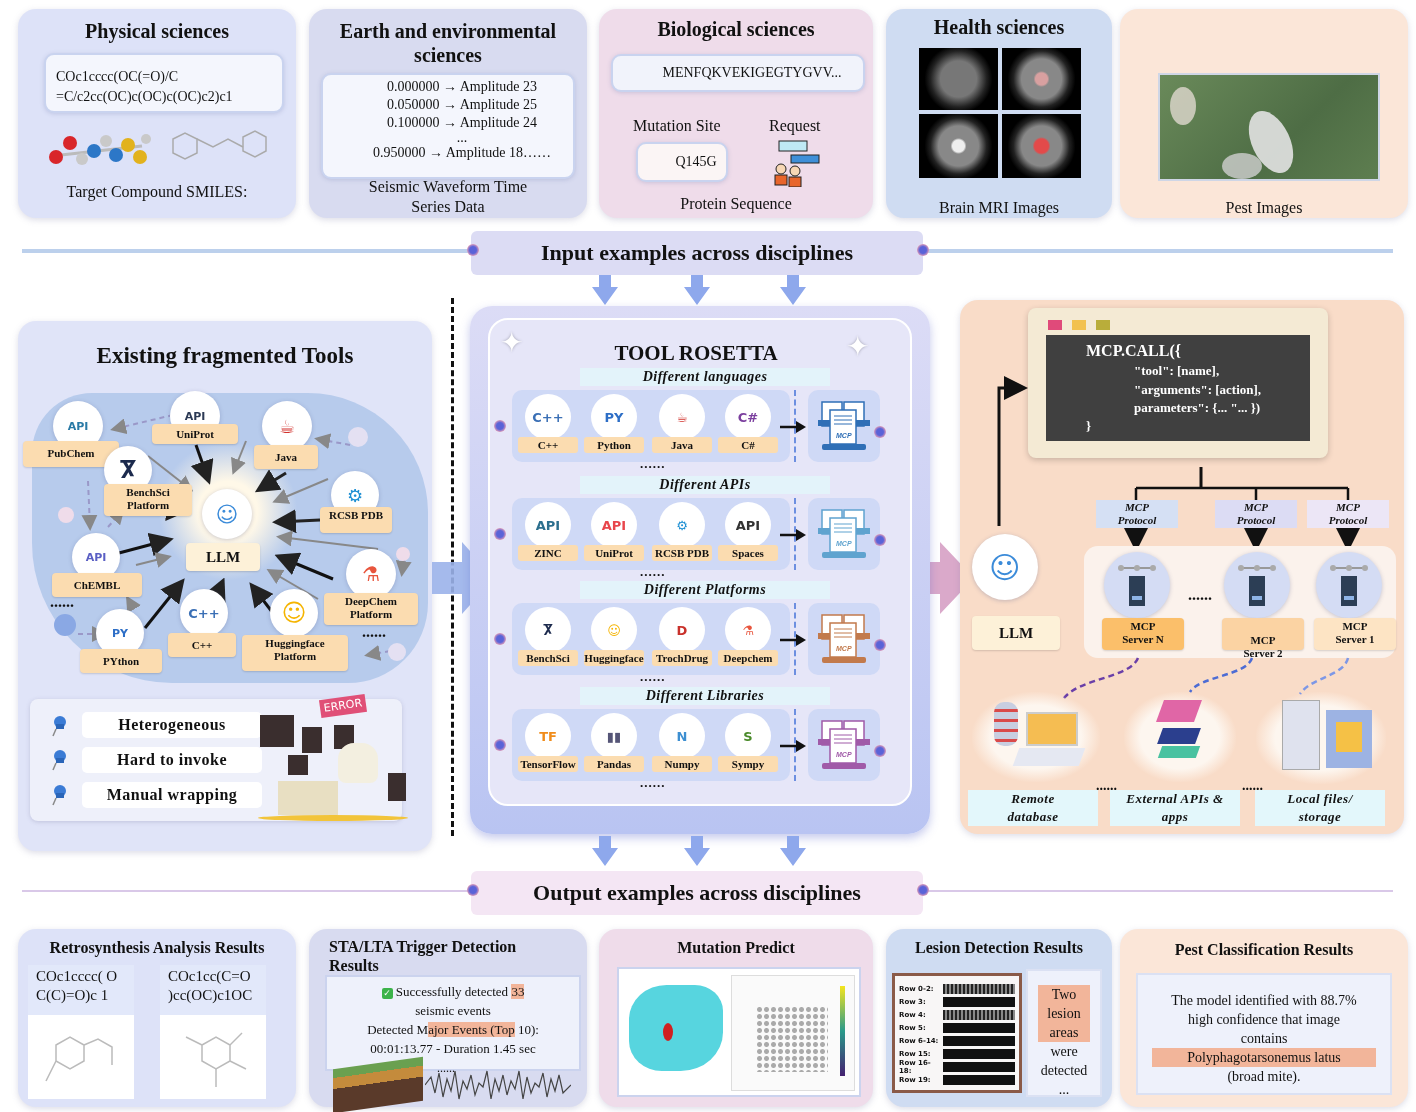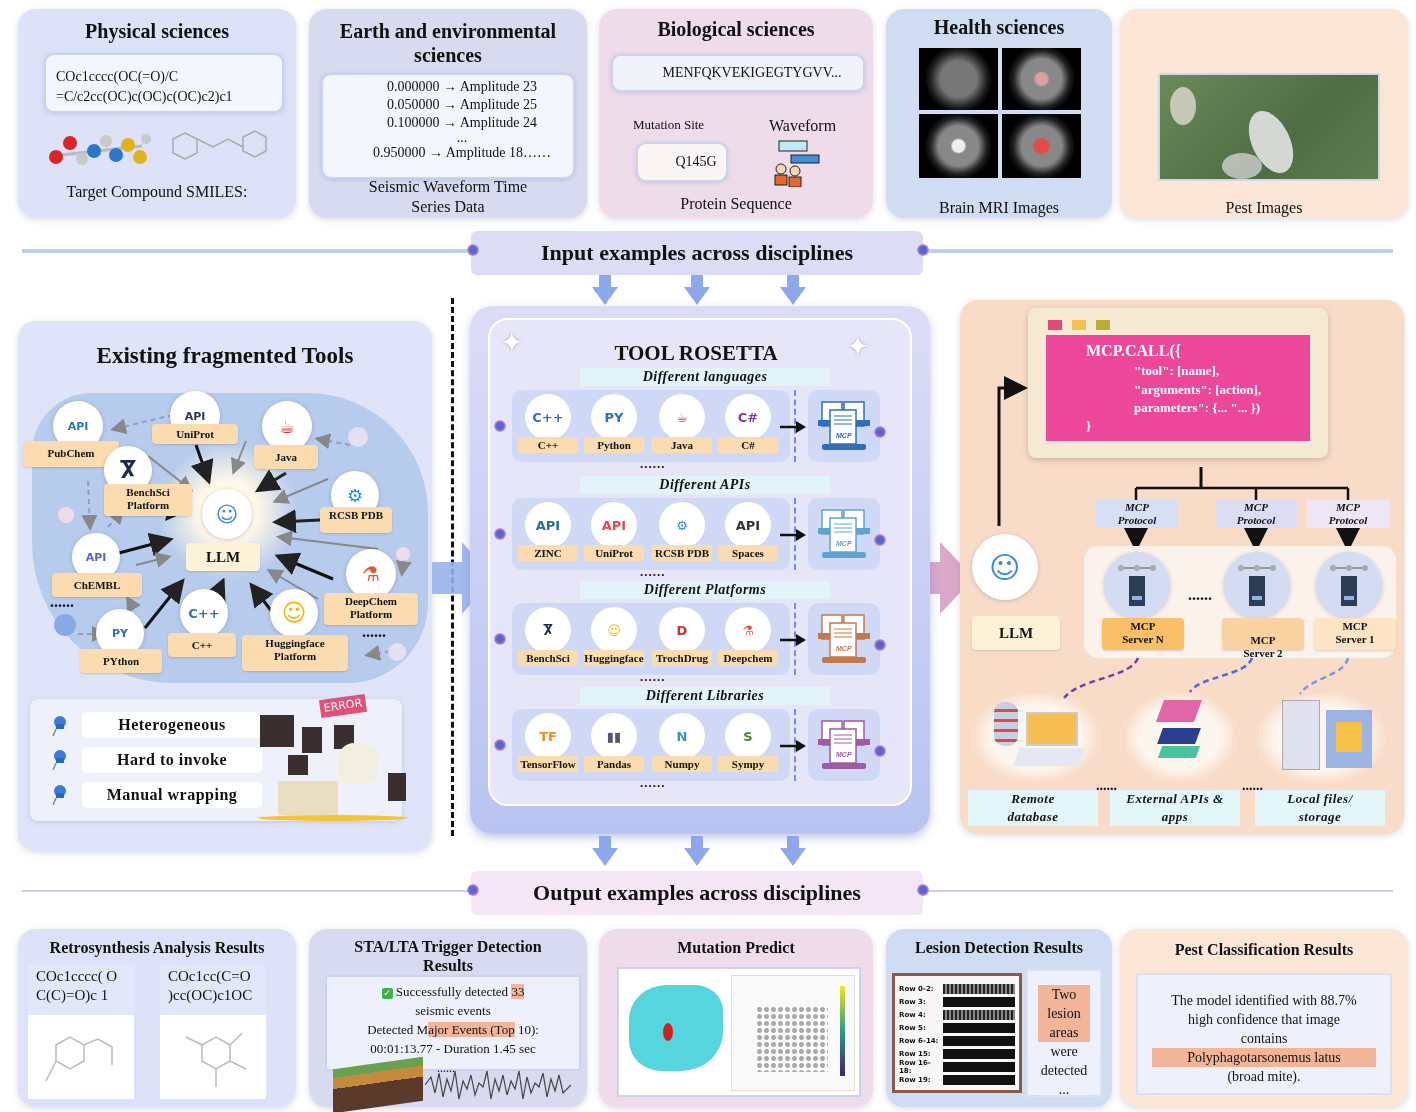--- a/index.html
+++ b/index.html
@@ -62,22 +62,22 @@
     <div>0.100000 → Amplitude 24</div>
     <div style="line-height:12px">...</div>
     <div>0.950000 → Amplitude 18……</div>
   </div>
   <div class="caption abs" style="left:40px;top:168px;width:198px;line-height:20px;">Seismic Waveform Time Series Data</div>
 </div>
 
 <div class="card" style="left:599px;top:9px;width:274px;height:209px;background:#efdcea;">
   <div class="card-title abs" style="left:0;top:8px;width:274px;">Biological sciences</div>
   <div class="inner-box abs" style="left:12px;top:45px;width:254px;height:38px;font-size:14px;text-align:center;line-height:34px;">MENFQKVEKIGEGTYGVV...</div>
-  <div class="abs" style="left:34px;top:108px;font-size:13px;">Mutation Site</div>
-  <div class="abs" style="left:170px;top:108px;font-size:16px;">Waveform</div>
+  <div class="abs" style="left:34px;top:108px;font-size:16px;">Mutation Site</div>
+  <div class="abs" style="left:170px;top:108px;font-size:16px;">Request</div>
   <div class="inner-box abs" style="left:37px;top:133px;width:92px;height:40px;background:#fbf5f5;font-size:14px;text-align:center;line-height:36px;">Q145G</div>
   <svg class="abs" style="left:170px;top:130px" width="60" height="48">
     <rect x="10" y="2" width="28" height="10" fill="#bfe9f5" stroke="#222"></rect>
       <rect x="22" y="16" width="28" height="8" fill="#3f8fd8" stroke="#222"></rect>
     <circle cx="12" cy="30" r="5" fill="#f7d7b5" stroke="#222"></circle>
       <rect x="6" y="36" width="12" height="10" fill="#e8652b" stroke="#222"></rect>
     <circle cx="26" cy="32" r="5" fill="#f7d7b5" stroke="#222"></circle>
       <rect x="20" y="38" width="12" height="10" fill="#e8652b" stroke="#222"></rect>
   </svg>
   <div class="caption abs" style="left:0;top:186px;width:274px;">Protein Sequence</div>
@@ -406,21 +406,21 @@
     </div>
     <div class="dot" style="left: 4px; top: 371px;"></div>
     <div class="dot" style="left: 384px; top: 377px;"></div>
   </div>
 
 <div class="card" style="left:960px;top:300px;width:444px;height:534px;background:#f9dcc8;">
   <div class="abs" style="left:68px;top:8px;width:300px;height:150px;background:#f4ead4;border-radius:8px;box-shadow:0 2px 6px rgba(0,0,0,0.2);">
     <div class="abs" style="left:20px;top:12px;width:14px;height:10px;background:#e04a7a;"></div>
     <div class="abs" style="left:44px;top:12px;width:14px;height:10px;background:#f2c14f;"></div>
     <div class="abs" style="left:68px;top:12px;width:14px;height:10px;background:#b9ad3a;"></div>
-    <div class="abs" style="left:18px;top:27px;width:264px;height:106px;background:#ec4899;color:#fff;font-weight:bold;padding:6px 0 0 40px;">
+    <div class="abs" style="left:18px;top:27px;width:264px;height:106px;background:#404040;color:#fff;font-weight:bold;padding:6px 0 0 40px;">
       <div style="font-size:16px;line-height:20px;">MCP.CALL({</div>
       <div style="font-size:13px;line-height:19px;padding-left:48px;">"tool": [name],</div>
       <div style="font-size:13px;line-height:19px;padding-left:48px;">"arguments":  [action],</div>
       <div style="font-size:13px;line-height:17px;padding-left:48px;">parameters": {... "... })</div>
       <div style="font-size:13px;line-height:20px;">}</div>
     </div>
   </div>
   <svg class="abs" style="left:0;top:0" width="444" height="360">
     <defs>
         <marker id="ahb" markerWidth="8" markerHeight="8" refX="6" refY="4" orient="auto">
@@ -540,21 +540,21 @@
         <polygon points="34,22 48,14 62,22 62,38 48,46 34,38" fill="none" stroke="#bbb" stroke-width="1.5"></polygon>
         <line x1="34" y1="22" x2="18" y2="14" stroke="#bbb" stroke-width="1.5"></line>
         <line x1="62" y1="22" x2="74" y2="10" stroke="#bbb" stroke-width="1.5"></line>
         <line x1="62" y1="38" x2="78" y2="46" stroke="#bbb" stroke-width="1.5"></line>
         <line x1="48" y1="46" x2="48" y2="64" stroke="#bbb" stroke-width="1.5"></line>
       </svg>
   </div>
 </div>
 
 <div class="card" style="left:309px;top:929px;width:278px;height:178px;background:#d8dbf0;">
-  <div class="abs" style="left:20px;top:8px;width:238px;text-align:center;font-weight:bold;font-size:16px;line-height:19px;font-family:Liberation Serif, serif;">STA/LTA Trigger Detection Results</div>
+  <div class="abs" style="left:20px;top:8px;width:238px;text-align:left;font-weight:bold;font-size:16px;line-height:19px;font-family:Liberation Serif, serif;">STA/LTA Trigger Detection Results</div>
   <div class="abs" style="left:16px;top:46px;width:256px;height:96px;background:#eef1fb;border:2px solid #cbd3ee;text-align:center;font-size:13px;line-height:19px;padding-top:5px;">
     <div><span style="display:inline-block;width:11px;height:11px;background:#3cb34a;color:#fff;font-size:9px;line-height:11px;font-family:'DejaVu Sans',sans-serif;border-radius:2px;">✓</span> <span>Successfully detected </span><span class="hl">33</span></div>
     <div>seismic events</div>
     <div><span>Detected M</span><span class="hl">ajor Events (Top</span><span> 10):</span></div>
     <div>00:01:13.77 - Duration 1.45 sec</div>
   </div>
   <div class="abs" style="left:128px;top:132px;font-size:12px;">......</div>
   <div class="abs" style="left:24px;top:134px;width:90px;height:44px;background:linear-gradient(180deg,#6aa050 0 20%,#c48b3c 20% 45%,#5a3a2a 45%);transform:skewY(-8deg);"></div>
   <svg class="abs" style="left:116px;top:136px" width="146" height="40">
     <polyline points="0,20 6,12 10,28 14,8 18,32 22,14 26,26 30,6 34,34 38,16 42,24 46,10 50,30 54,18 58,22 62,6 66,34 70,14 74,26 78,10 82,30 86,16 90,24 94,6 98,34 102,12 106,28 110,18 114,22 118,8 122,32 126,14 130,26 134,10 138,28 146,20" fill="none" stroke="#444" stroke-width="1.2"></polyline>

